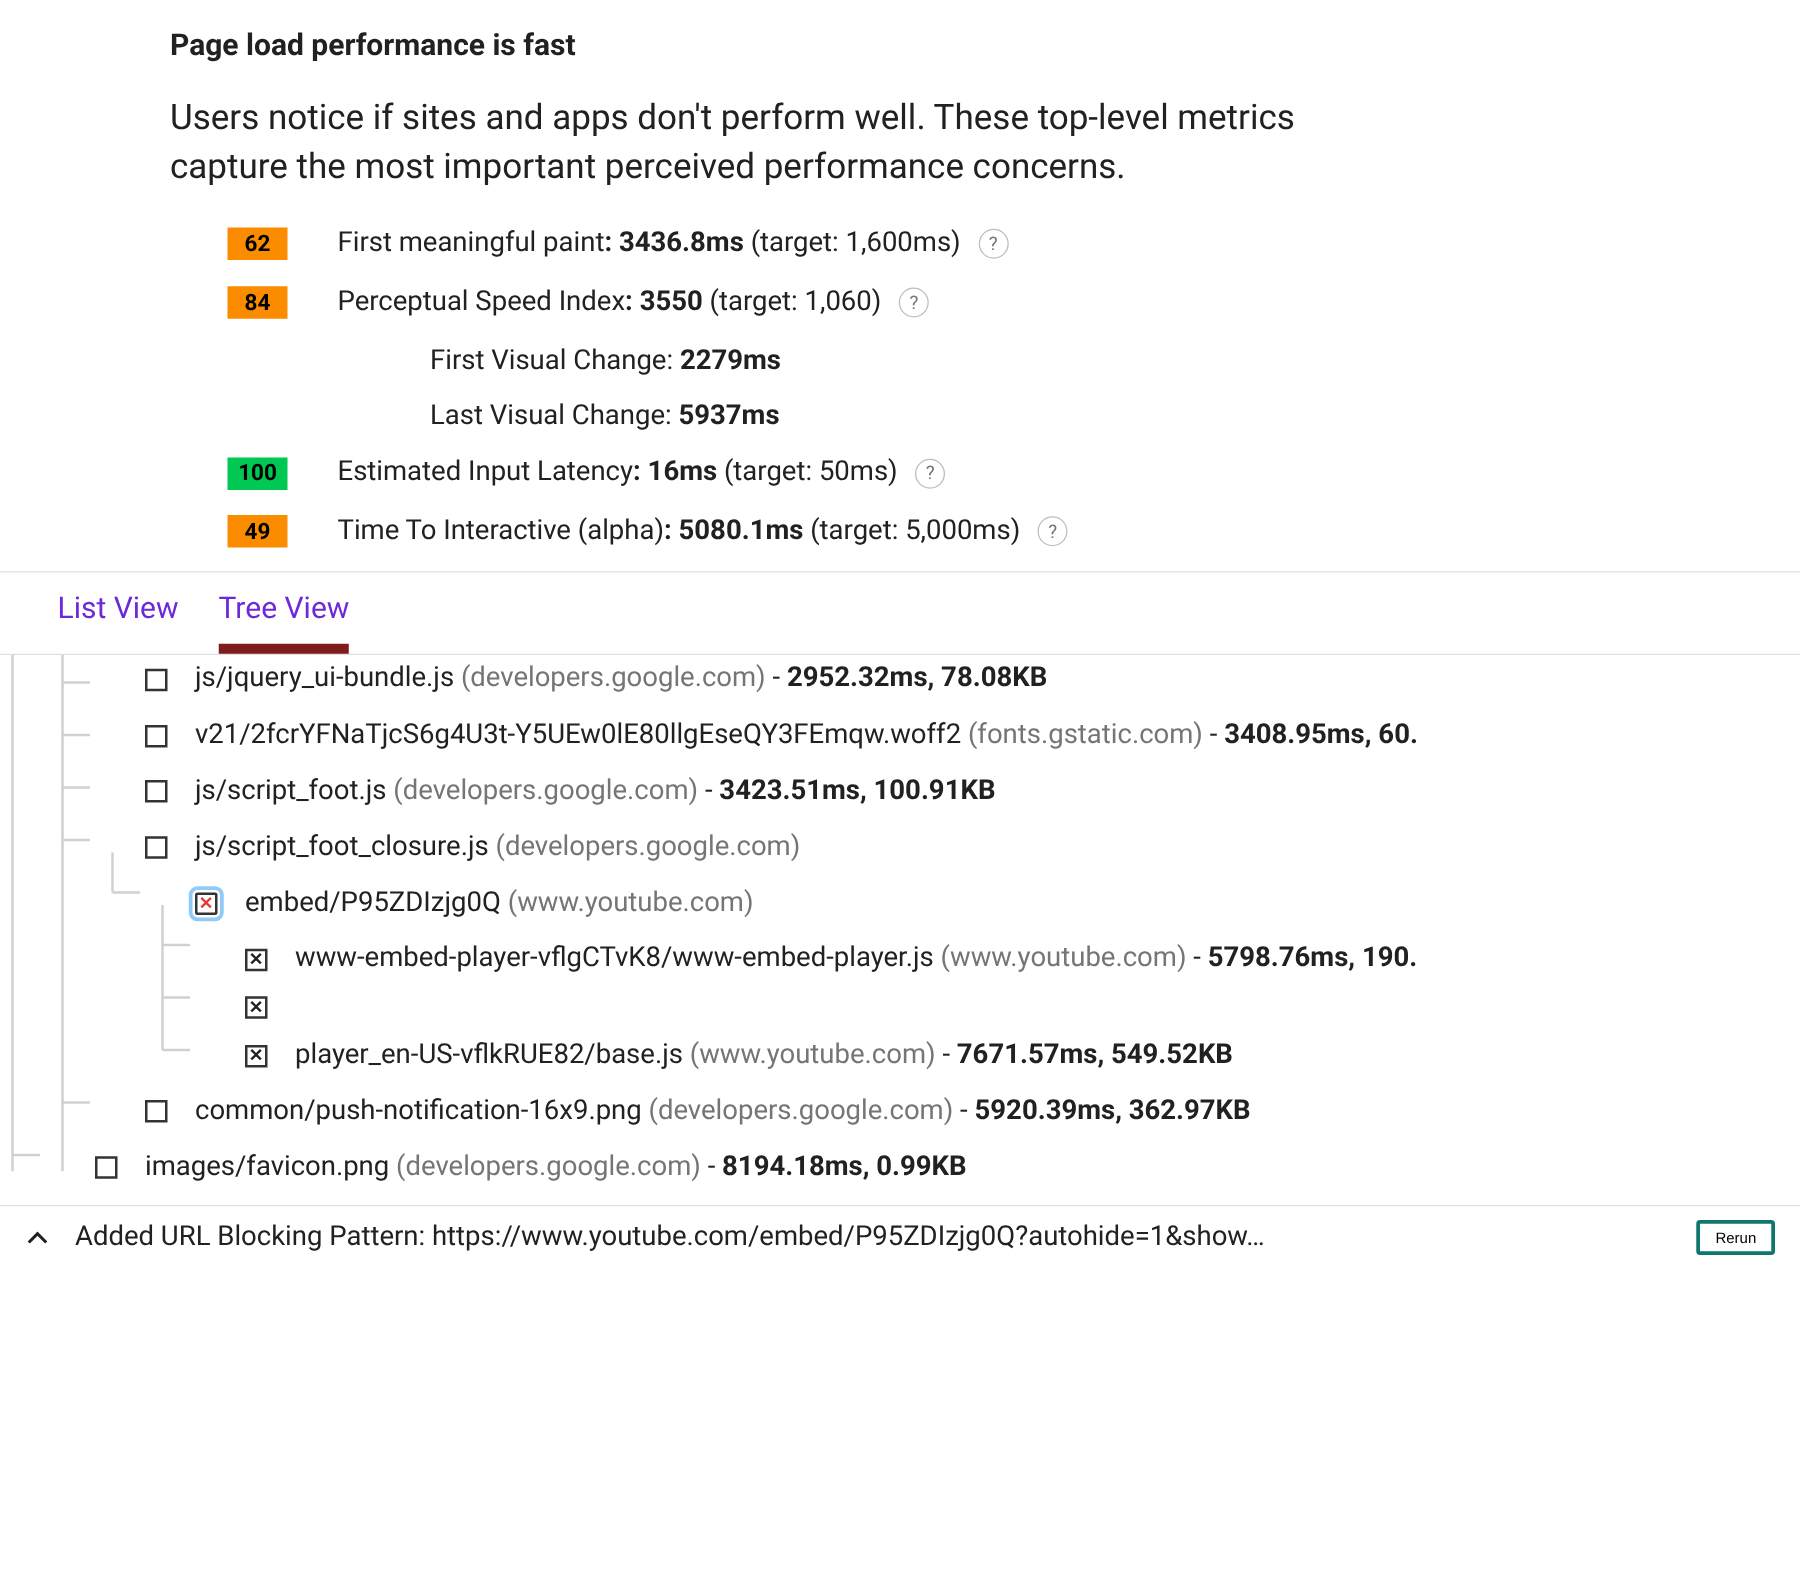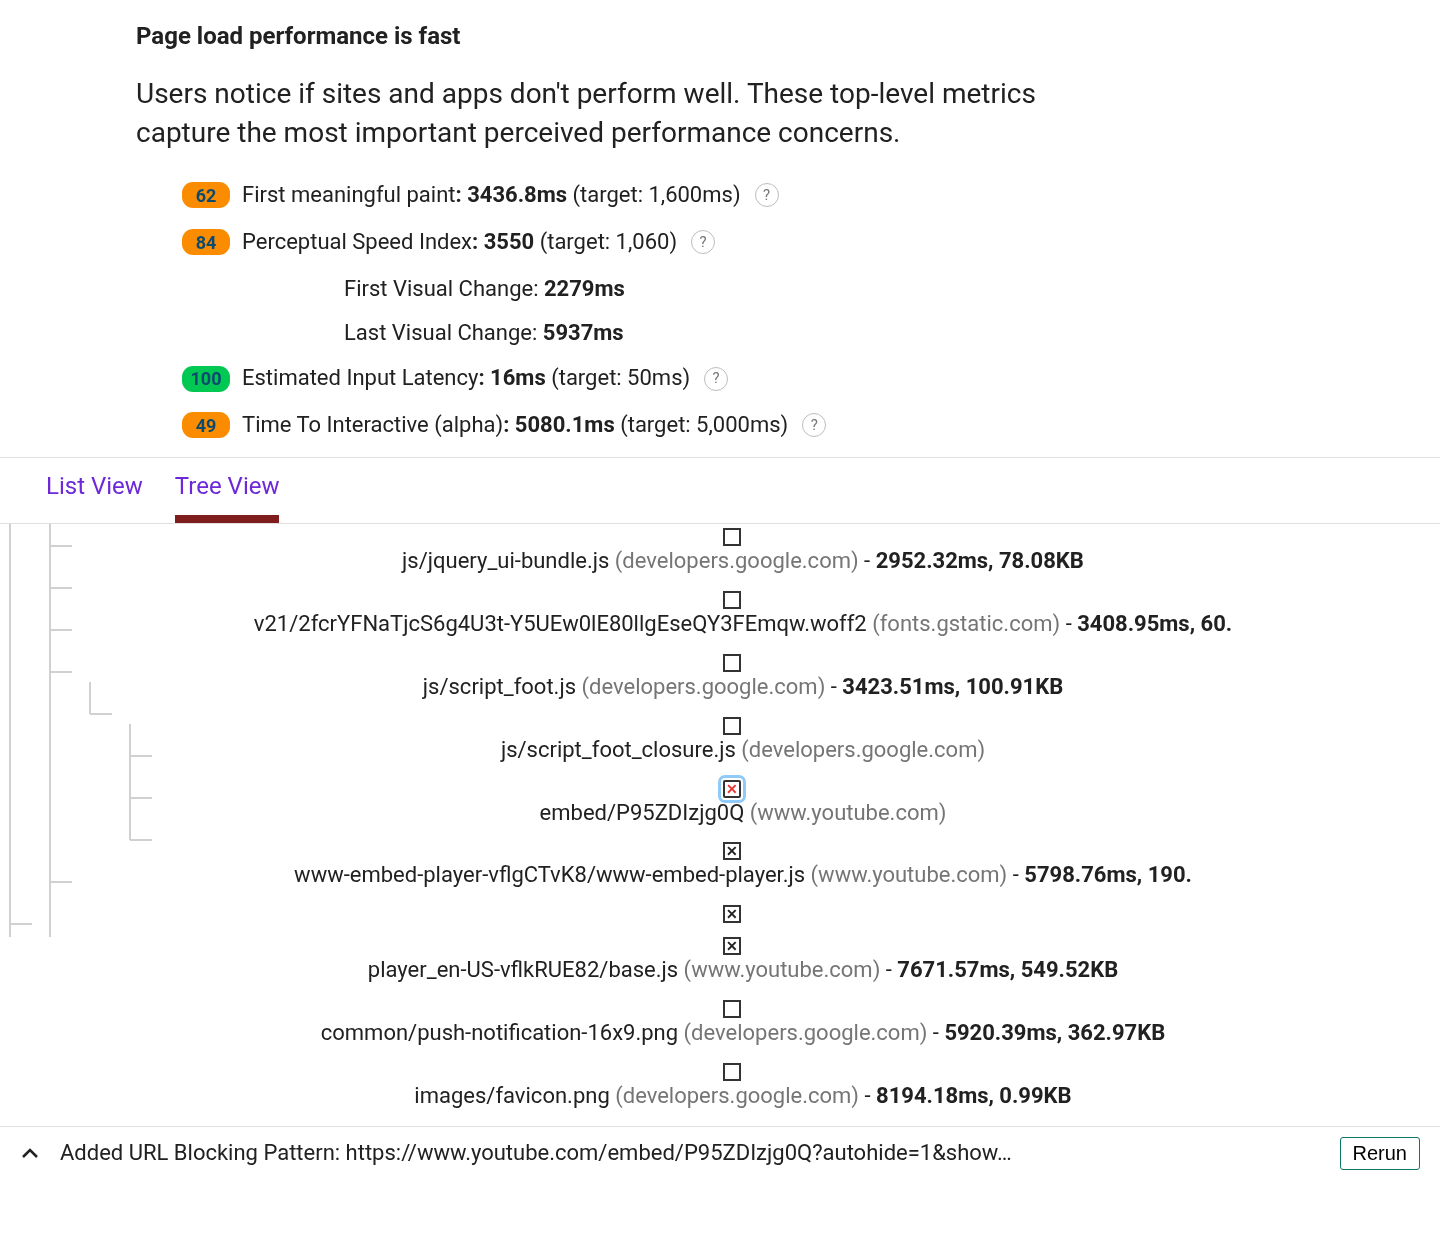--- a/index.html
+++ b/index.html
@@ -12,23 +12,23 @@
       line-height: 1.4;
     }
     .top-section { padding: 20px 0 0 136px; }
     .page-title { font-size: 24px; font-weight: 700; color: #212121; margin-bottom: 20px; }
     .page-desc { font-size: 28px; font-weight: 400; color: #212121; max-width: 900px; margin-bottom: 28px; }
     .metrics { padding-left: 46px; }
     .metric-row { display: flex; align-items: center; margin-bottom: 16px; }
     .score-badge {
       width: 48px; height: 26px;
       display: inline-flex; align-items: center; justify-content: center;
-      color: #0c4a6e; font-weight: 700; font-size: 18px;
-      border-radius: 11px;
-      margin-right: 12px;
+      color: #000000; font-weight: 700; font-size: 18px;
+      border-radius: 0;
+      margin-right: 40px;
       flex-shrink: 0;
     }
     .score-orange { background: #fb8c00; }
     .score-green { background: #00c853; }
     .metric-label { font-size: 22px; }
     .metric-value { font-weight: 700; }
     .metric-target { color: #212121; }
     .help-icon {
       width: 24px; height: 24px; border: 1px solid #bdbdbd; border-radius: 50%;
       display: inline-flex; align-items: center; justify-content: center;
@@ -38,21 +38,21 @@
     .sub-metrics { padding-left: 162px; }
     .sub-metric-row { font-size: 22px; margin-bottom: 14px; }
     .tabs-container { border-top: 1px solid #e0e0e0; border-bottom: 1px solid #e0e0e0; margin-top: 10px; }
     .tabs { display: flex; padding-left: 46px; }
     .tab {
       padding: 12px 0; margin-right: 32px; font-size: 24px; color: #6d28d9;
       cursor: pointer; border-bottom: 4px solid transparent;
     }
     .tab.active { border-bottom: 8px solid #7f1d1d; }
     .tree-view { padding: 4px 0 0 46px; position: relative; overflow: hidden; }
-    .tree-row { display: flex; align-items: center; margin-bottom: 14px; position: relative; flex-direction: column; }
+    .tree-row { display: flex; align-items: center; margin-bottom: 14px; position: relative; }
     .tree-indent { display: inline-block; flex-shrink: 0; }
     .checkbox-box {
       width: 18px; height: 18px; border: 2px solid #333; background: #fff;
       display: inline-flex; align-items: center; justify-content: center;
       margin-right: 22px; cursor: pointer; flex-shrink: 0; position: relative;
     }
     .checkbox-box.checked::after {
       content: '✕'; font-size: 14px; font-weight: 900; color: #212121;
       position: absolute; top: -2px; left: 1px;
     }
@@ -70,22 +70,22 @@
       border-top: 1px solid #e0e0e0; display: flex; align-items: center;
       padding: 10px 20px 10px 20px; margin-top: 0; background: #fff;
     }
     .chevron-up {
       width: 20px; height: 20px; margin-right: 20px; cursor: pointer;
       display: inline-flex; align-items: center; justify-content: center;
     }
     .chevron-up svg { stroke: #212121; stroke-width: 2.5; fill: none; }
     .status-text { flex: 1; font-size: 22px; color: #212121; white-space: nowrap; overflow: hidden; text-overflow: ellipsis; }
     .rerun-btn {
-      border: 1px solid #0f766e; background: #fff; border-radius: 3px;
-      padding: 4px 12px; font-size: 20px; cursor: pointer; margin-left: 8px;
+      border: 3px solid #0f766e; background: #fff; border-radius: 3px;
+      padding: 4px 12px; font-size: 12px; cursor: pointer; margin-left: 8px;
       flex-shrink: 0;
     }
     .tree-lines-svg { position: absolute; top: 0; left: 0; pointer-events: none; }
   </style>
 </head>
 <body>
 
 <div class="top-section">
   <div class="page-title">Page load performance is fast</div>
   <div class="page-desc">Users notice if sites and apps don't perform well. These top-level metrics capture the most important perceived performance concerns.</div>

